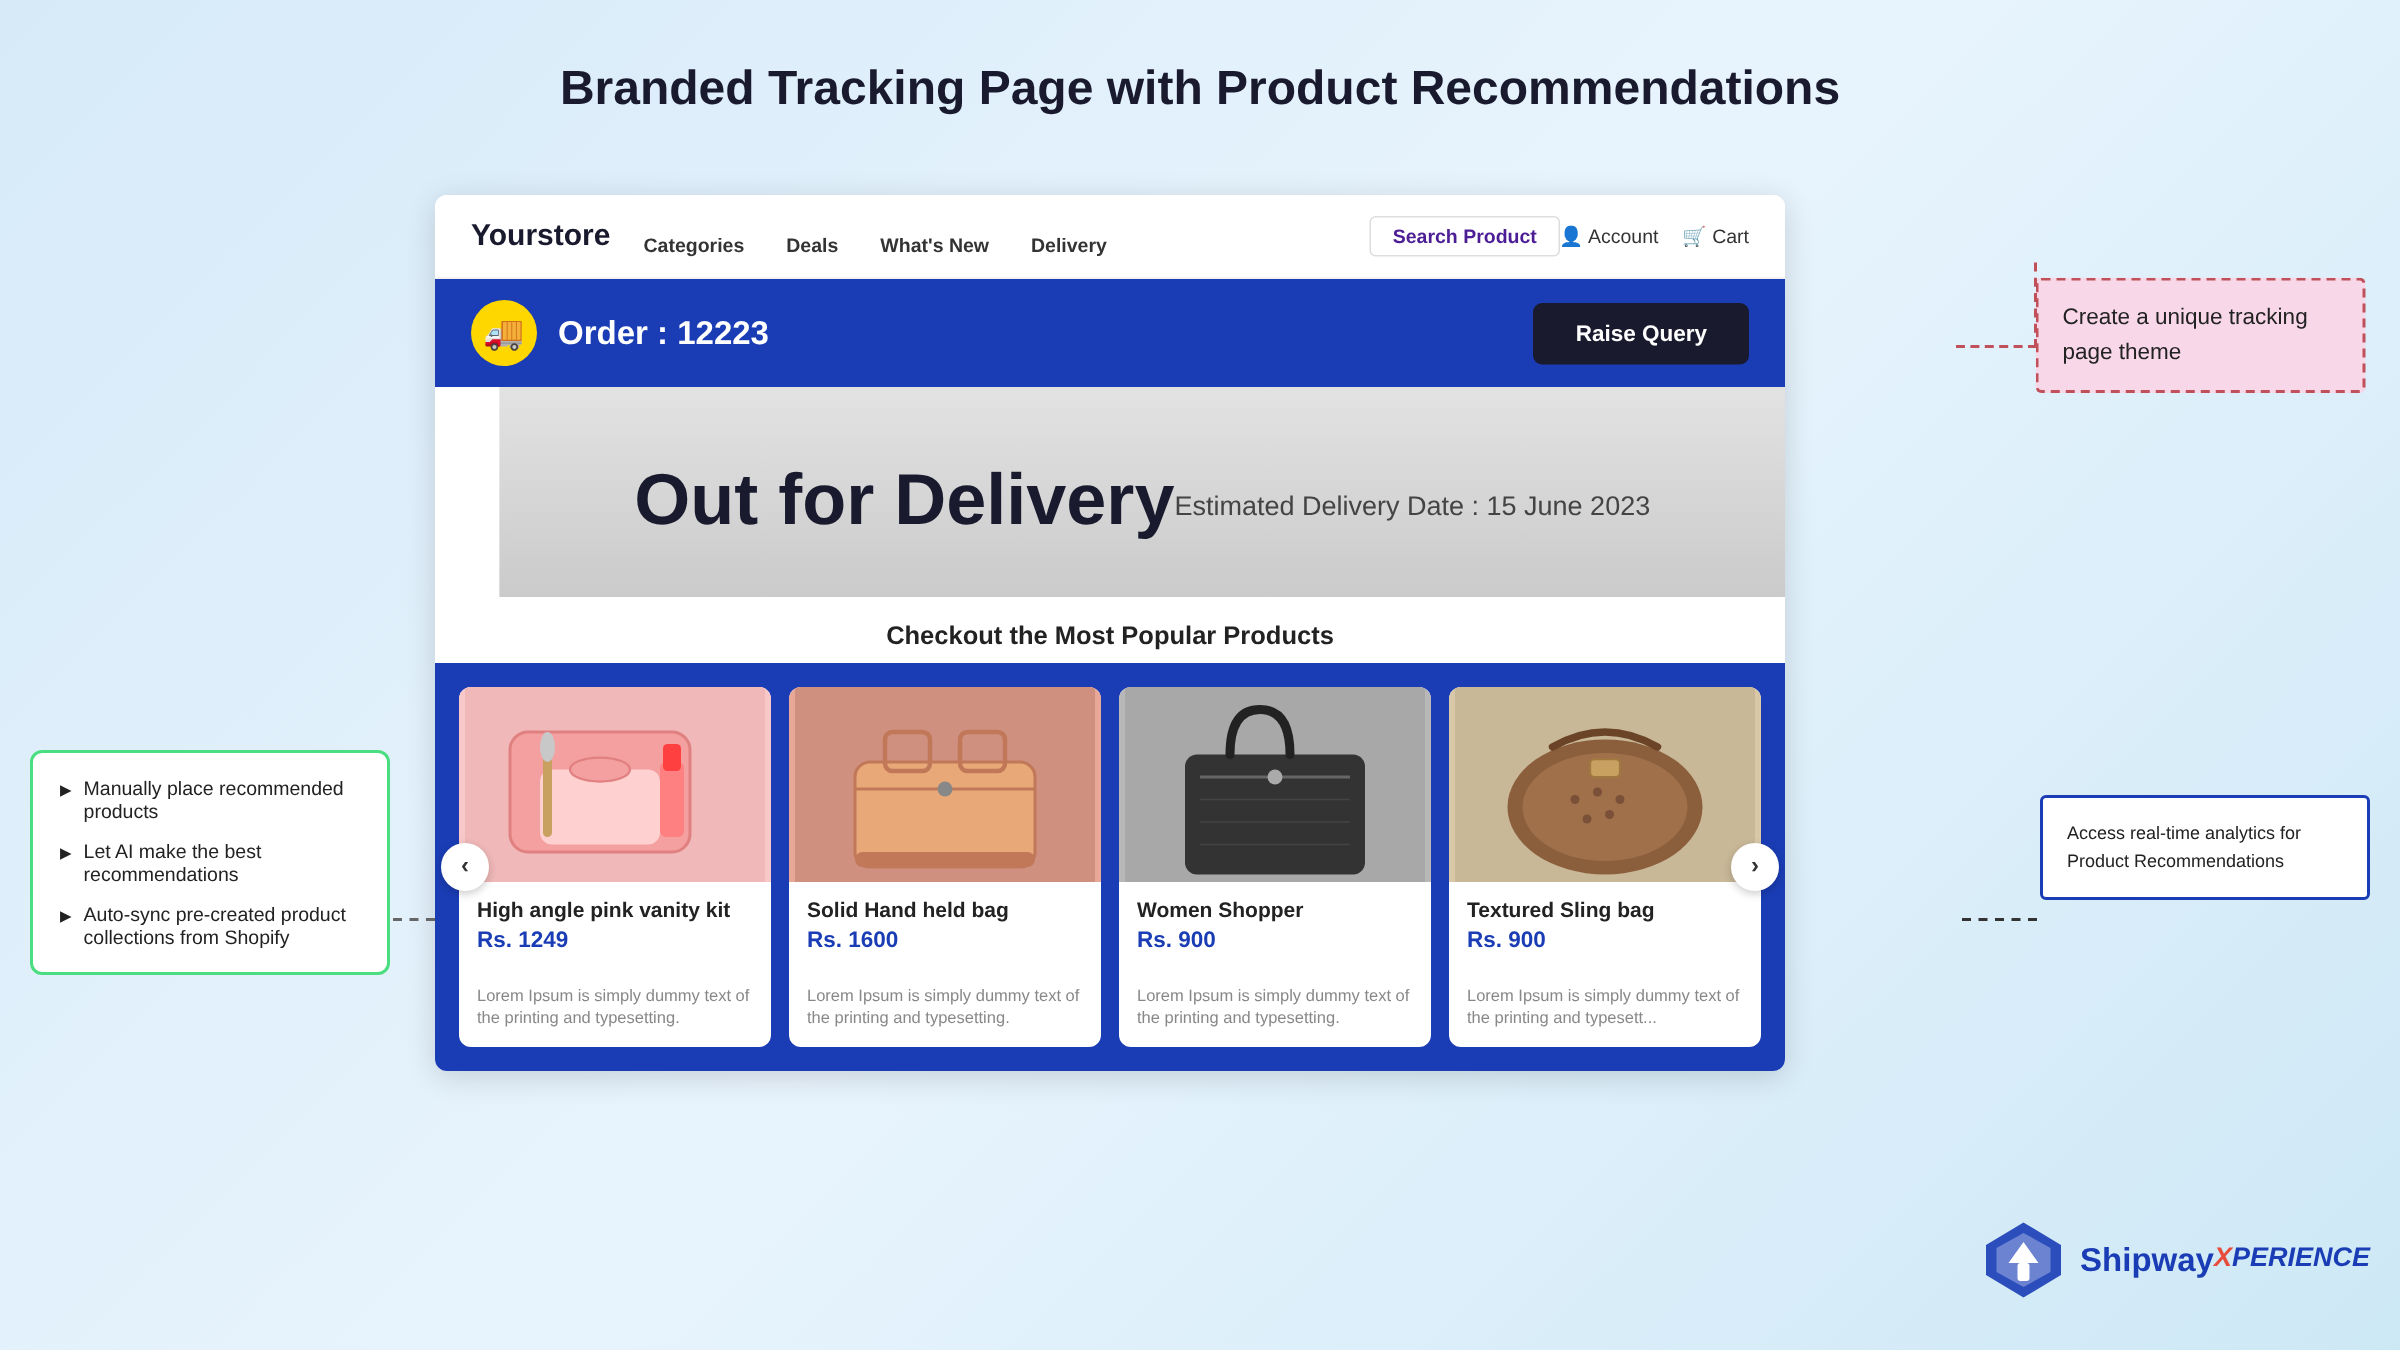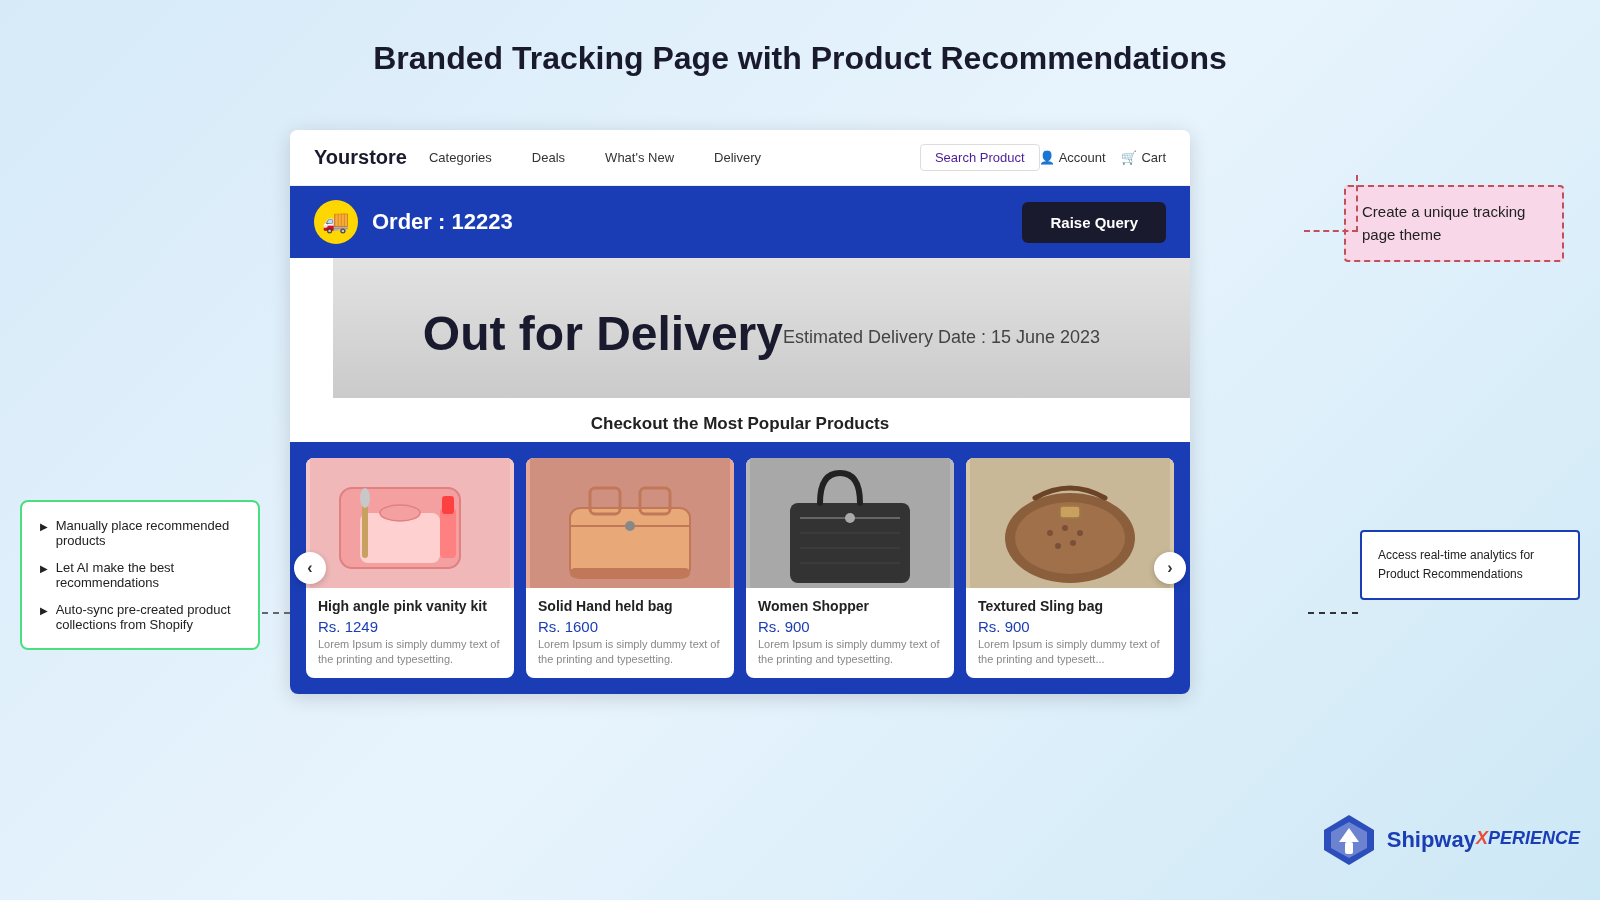--- a/index.html
+++ b/index.html
@@ -44,23 +44,24 @@
     }
     .store-logo {
       font-weight: 900;
       font-size: 20px;
       color: #1a1a2e;
       margin-right: 22px;
       white-space: nowrap;
     }
     .store-nav-links {
       display: flex;
-      gap: 40px;
+      gap: 28px;
       flex: 1;
-      align-items: center;
+      align-items: flex-end;
+      font-weight: bold;
     }
     .store-nav-link {
       font-size: 13px;
       color: #333;
       cursor: pointer;
       white-space: nowrap;
     }
     .store-nav-search {
       font-size: 13px;
       color: #4c1d95;
@@ -199,23 +200,23 @@
       padding: 10px 12px;
     }
     .product-name {
       font-size: 14px;
       font-weight: 600;
       color: #222;
       margin-bottom: 4px;
     }
     .product-price {
       font-size: 15px;
-      font-weight: 400;
+      font-weight: 700;
       color: #1a3db5;
-      margin-bottom: 2px;
+      margin-bottom: 22px;
     }
     .product-desc {
       font-size: 11px;
       color: #888;
       line-height: 1.4;
     }
 
     
     .carousel-btn {
       position: absolute;
@@ -262,21 +263,21 @@
     .annotation-bullet {
       color: #222;
       font-size: 10px;
       margin-top: 3px;
       flex-shrink: 0;
     }
 
     
     .right-annotation-top {
       position: absolute;
-      right: 36px;
+      right: 23px;
       top: 185px;
       width: 220px;
       background: #f8d7e8;
       border: 2px dashed #c0505a;
       border-radius: 4px;
       padding: 14px 16px;
       font-size: 15px;
       color: #222;
       line-height: 1.5;
     }

